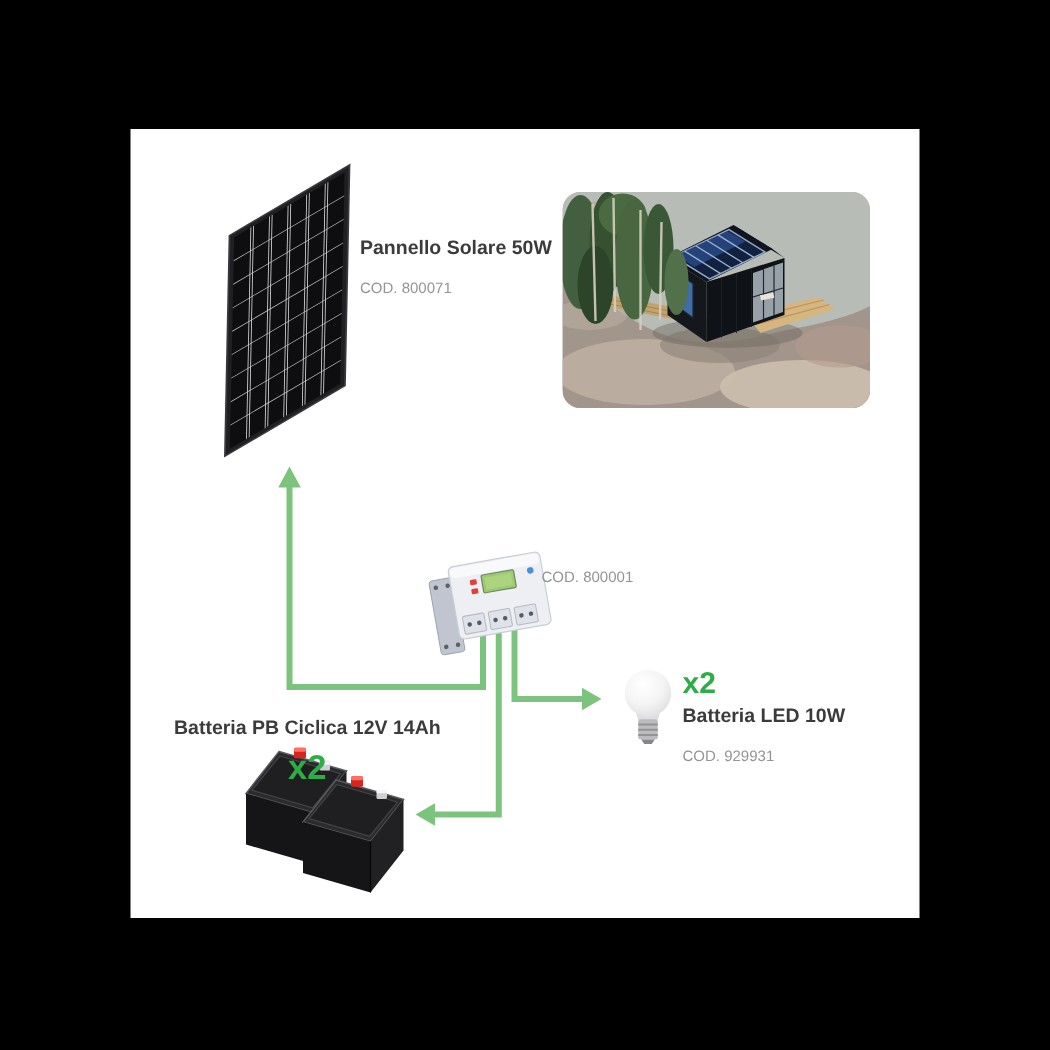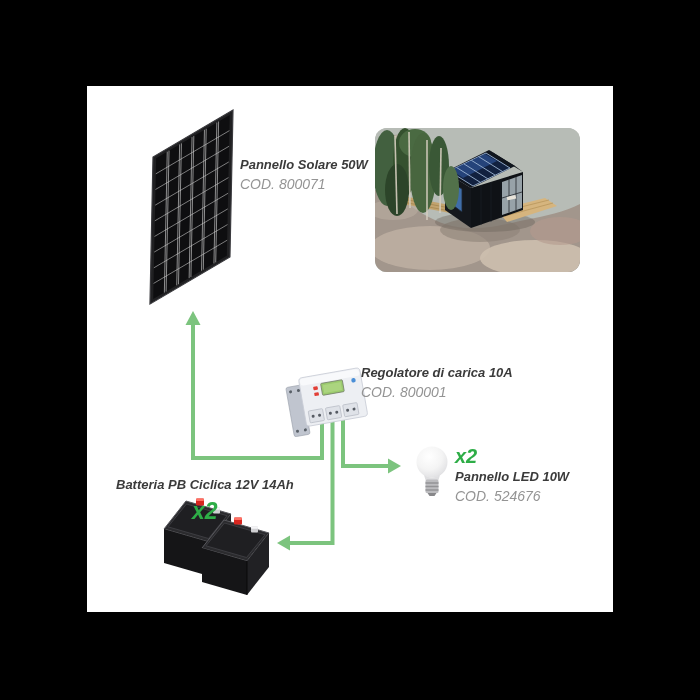--- a/index.html
+++ b/index.html
@@ -12,23 +12,23 @@
     position:absolute;left:87px;top:86px;width:526px;height:526px;
     background:var(--canvas,#fff);
   }
   .diagram-svg{position:absolute;left:0;top:0;}
   .photo{
     position:absolute;left:288px;top:42px;width:205px;height:144px;
     border-radius:12px;overflow:hidden;background:#b7bcb6;
   }
   .wire{stroke:var(--arrow-green,#7cc47e);fill:none;stroke-width:4;stroke-linejoin:miter;stroke-linecap:butt;}
   .wirehead{fill:var(--arrow-green,#7cc47e);stroke:none;}
-  .label{position:absolute;line-height:1.15;font-style:italic;}
+  .label{position:absolute;line-height:1.15;}
   .label .t{font-size:13px;font-weight:700;color:var(--title-text,#3b3b3b);white-space:nowrap;}
-  .label .c{font-size:14px;color:var(--code-text,#949494);margin-top:3px;white-space:nowrap;}
+  .label .c{font-size:10px;color:var(--code-text,#949494);margin-top:14px;white-space:nowrap;}
   .qty{color:var(--accent-green,#2ead47);font-weight:700;}
   .qty-lamp{font-size:20px;margin-bottom:2px;}
   .qty-battery{font-size:23px;margin-top:5px;}
 </style>
 </head>
 <body>
 
 <div class="canvas">
 
   <svg class="diagram-svg" width="526" height="526" viewBox="0 0 526 526">
@@ -186,28 +186,27 @@
       </g>
     </svg>
   </div>
 
   <div class="label" style="left:153px;top:72px;">
     <div class="t">Pannello Solare 50W</div>
     <div class="c">COD. 800071</div>
   </div>
 
   <div class="label" style="left:274px;top:280px;">
-    <div class="t">Regolatore di carica 10A</div>
     <div class="c">COD. 800001</div>
   </div>
 
   <div class="label" style="left:368px;top:359px;">
     <div class="qty qty-lamp">x2</div>
-    <div class="t">Pannello LED 10W</div>
-    <div class="c">COD. 524676</div>
+    <div class="t">Batteria LED 10W</div>
+    <div class="c">COD. 929931</div>
   </div>
 
   <div class="label" style="left:29px;top:392px;text-align:center;">
     <div class="t">Batteria PB Ciclica 12V 14Ah</div>
     <div class="qty qty-battery">x2</div>
   </div>
 
 </div>
 
 </body></html>

